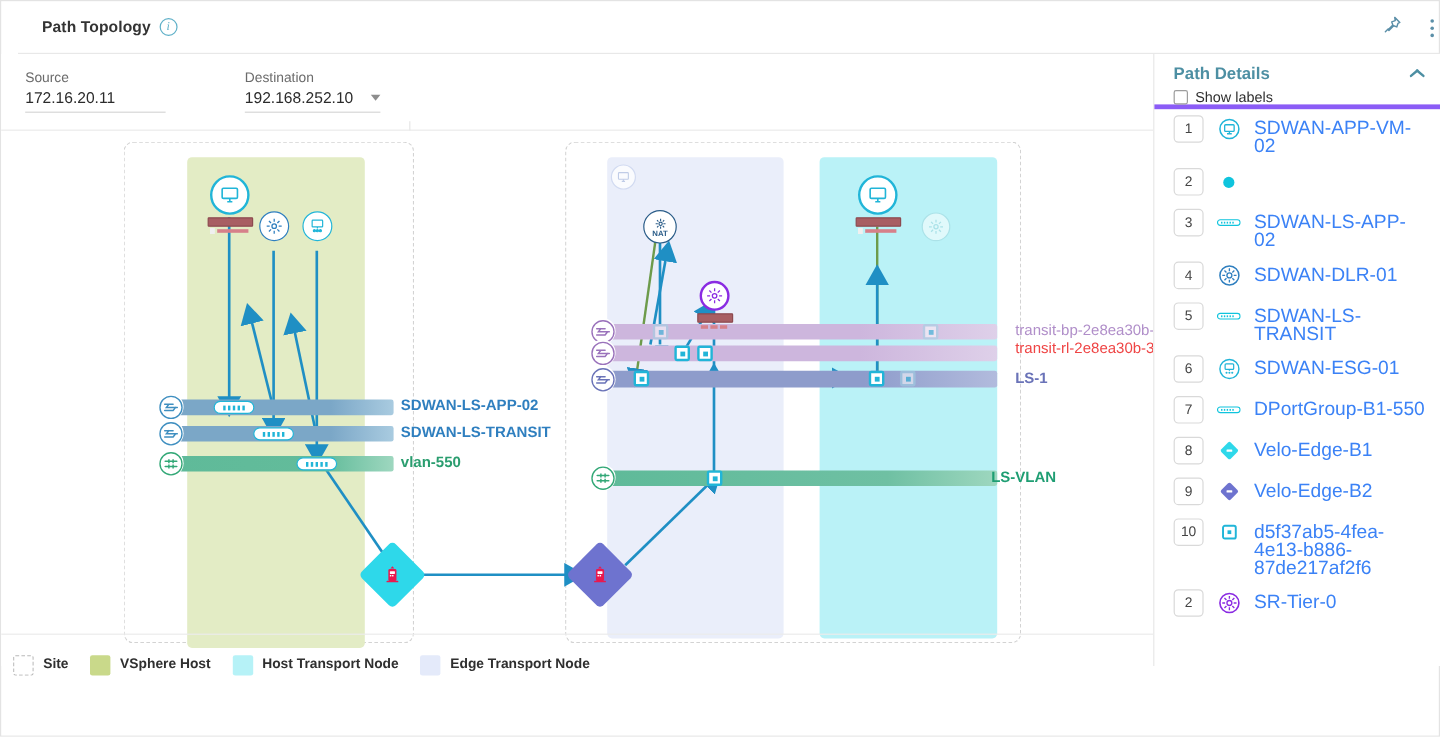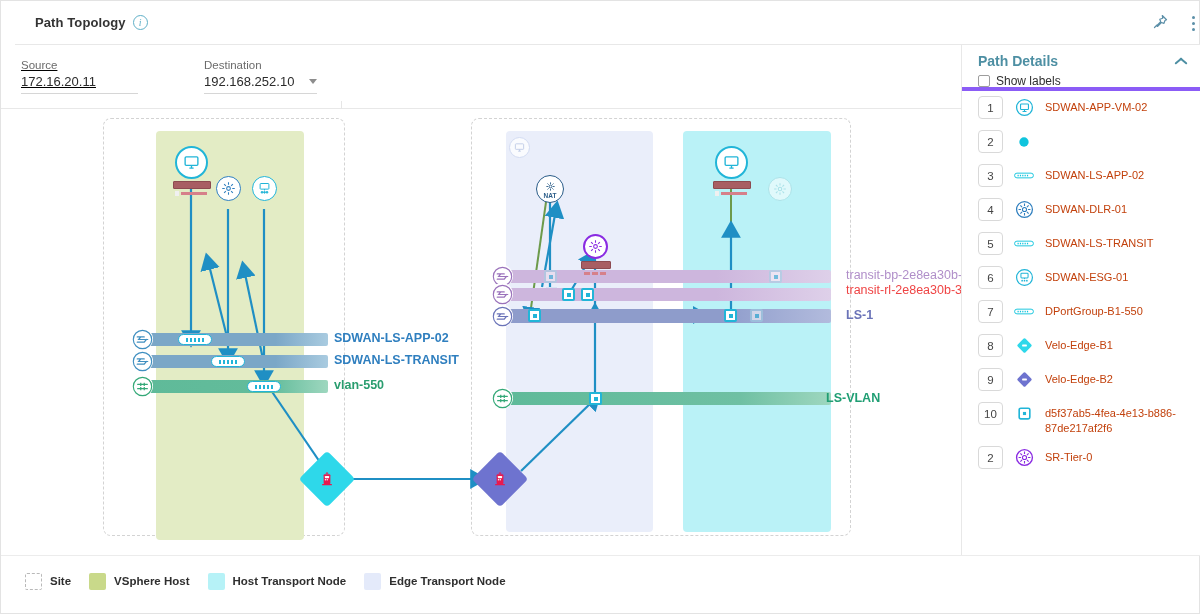--- a/index.html
+++ b/index.html
@@ -51,21 +51,21 @@
     position: absolute; left: 0; top: 44px; width: 960px; height: 64px;
     border-bottom: 1px solid #e8e8e8;
     background: #fff;
   }
   .field { position: absolute; top: 14px; }
   .field .lbl { font-size: 11.5px; color: #6b6b6b; margin-bottom: 3px; }
   .field .val {
     font-size: 13px; color: #2b2b2b;
     border-bottom: 1px solid #d6d6d6; padding-bottom: 4px;
   }
-  #src-field { left: 20px; width: 117px; text-decoration: underline; }
+  #src-field { left: 20px; width: 117px; }
   #dst-field { left: 203px; width: 113px; }
   #dst-field .val { display: flex; align-items: center; justify-content: space-between; }
   .caret-dn {
     width: 0; height: 0; border-left: 4.5px solid transparent; border-right: 4.5px solid transparent;
     border-top: 5px solid #8d8d8d; margin-left: 6px; margin-bottom: 1px; cursor: pointer;
   }
   .swap {
     position: absolute; left: 136px; top: 68px; display: flex;
     border: 1px solid #d8d8d8; border-radius: 2px; overflow: hidden; height: 24px;
   }
@@ -128,22 +128,22 @@
 
   .diamond {
     position: absolute; width: 40px; height: 40px; transform: rotate(45deg);
     border-radius: 4px; display: flex; align-items: center; justify-content: center;
     cursor: pointer;
   }
   .diamond > span { transform: rotate(-45deg); display: flex; }
 
   
   .legend {
-    position: absolute; left: 0; top: 554px; width: 1200px; height: 51px;
-    border-top: 1px solid #ececec; display: flex; align-items: center; padding-left: 24px; gap: 18px;
+    position: absolute; left: 0; top: 527px; width: 1200px; height: 51px;
+    border-top: 1px solid #ececec; display: flex; align-items: center; padding-left: 10px; gap: 18px;
   }
   .legend-item { display: flex; align-items: center; gap: 8px; }
   .legend-swatch { width: 17px; height: 17px; border-radius: 2px; }
   .legend-text { font-size: 11.5px; color: #2f2f2f; font-weight: bold; }
 
   
   .panel {
     position: absolute; left: 960px; top: 44px; width: 240px; height: 510px;
     background: #fff; border-left: 1px solid #e8e8e8;
   }
@@ -168,21 +168,21 @@
   .prow {
     display: flex; align-items: flex-start; gap: 10px;
     padding: 5px 12px 5px 16px; min-height: 34px;
   }
   .pnum {
     flex: 0 0 auto; width: 25px; height: 23px; border: 1px solid #d9d9d9; border-radius: 4px;
     display: flex; align-items: center; justify-content: center;
     font-size: 11.5px; color: #444; background: #fff; cursor: pointer;
   }
   .picon { flex: 0 0 auto; width: 22px; height: 23px; display: flex; align-items: center; justify-content: center; }
-  .ptext { font-size: 11px; color: #c2410c; line-height: 15px; padding-top: 4px; }
+  .ptext { font-size: 16px; color: #3b82f6; line-height: 15px; padding-top: 4px; }
 </style>
 </head>
 <body>
 
 <div id="app">
 
   <div class="titlebar">
     <span class="title-text">Path Topology</span>
     <span class="info-icon">i</span>
     <div class="titlebar-right">

